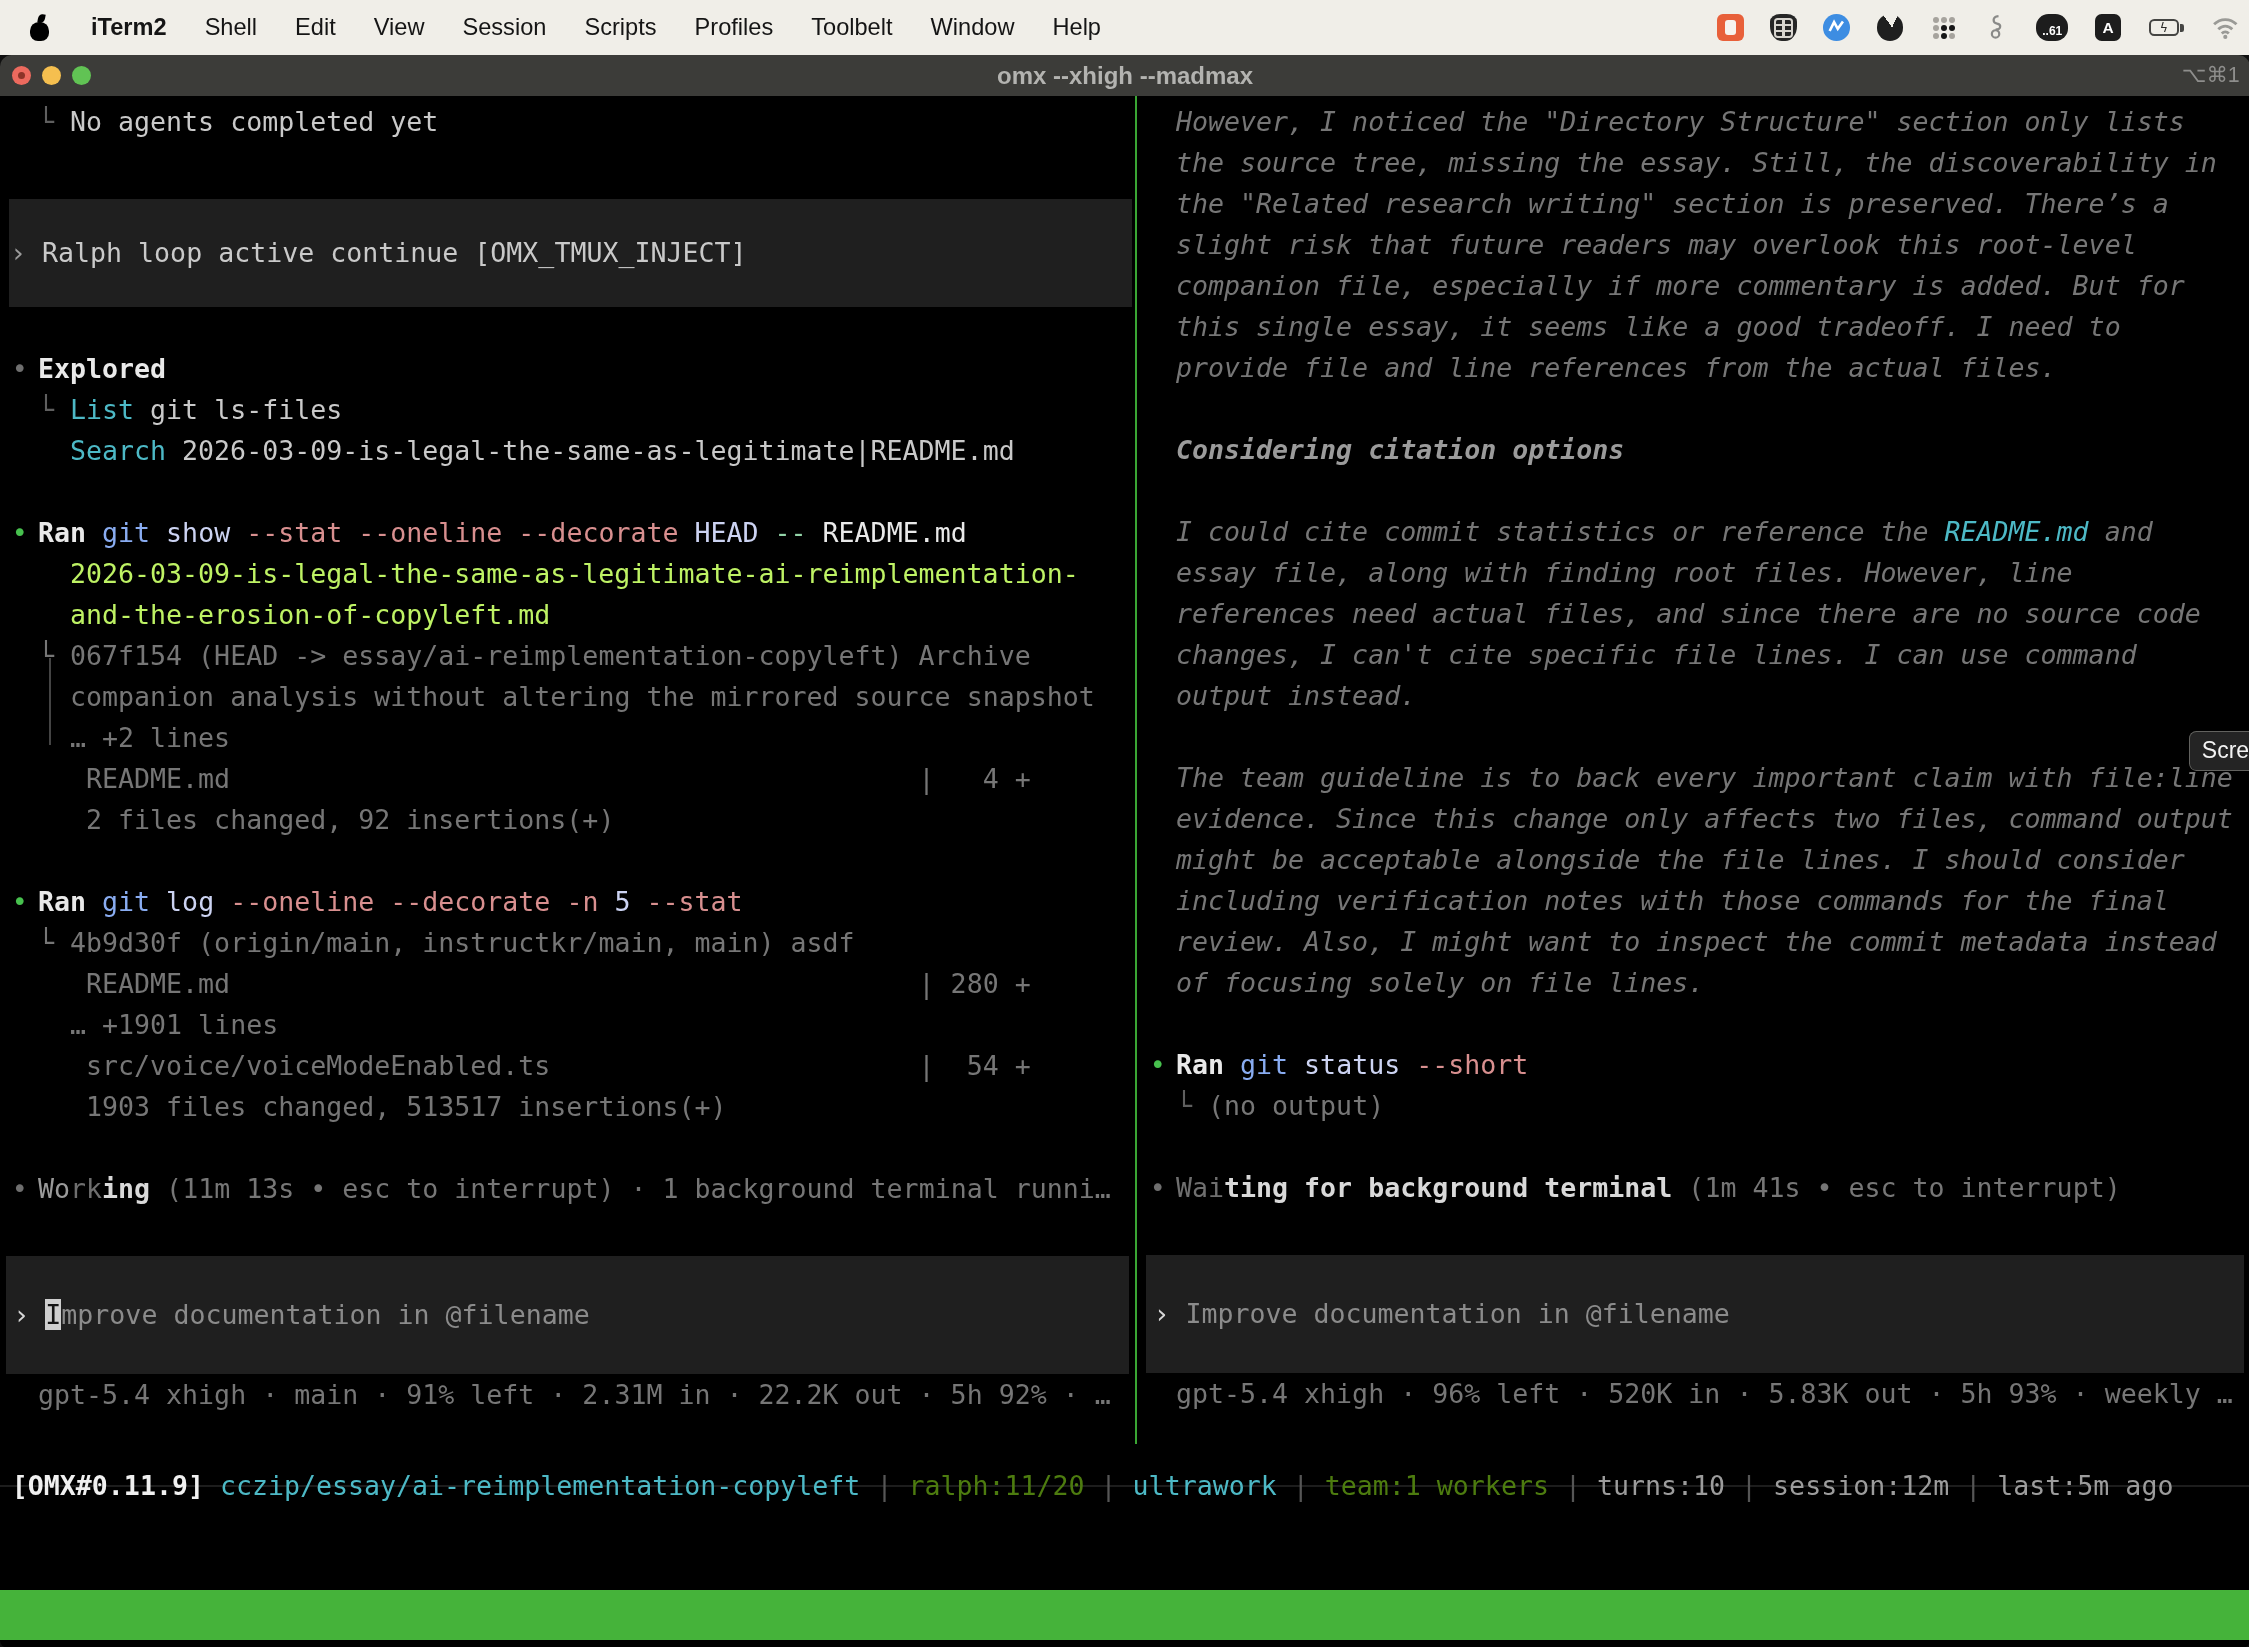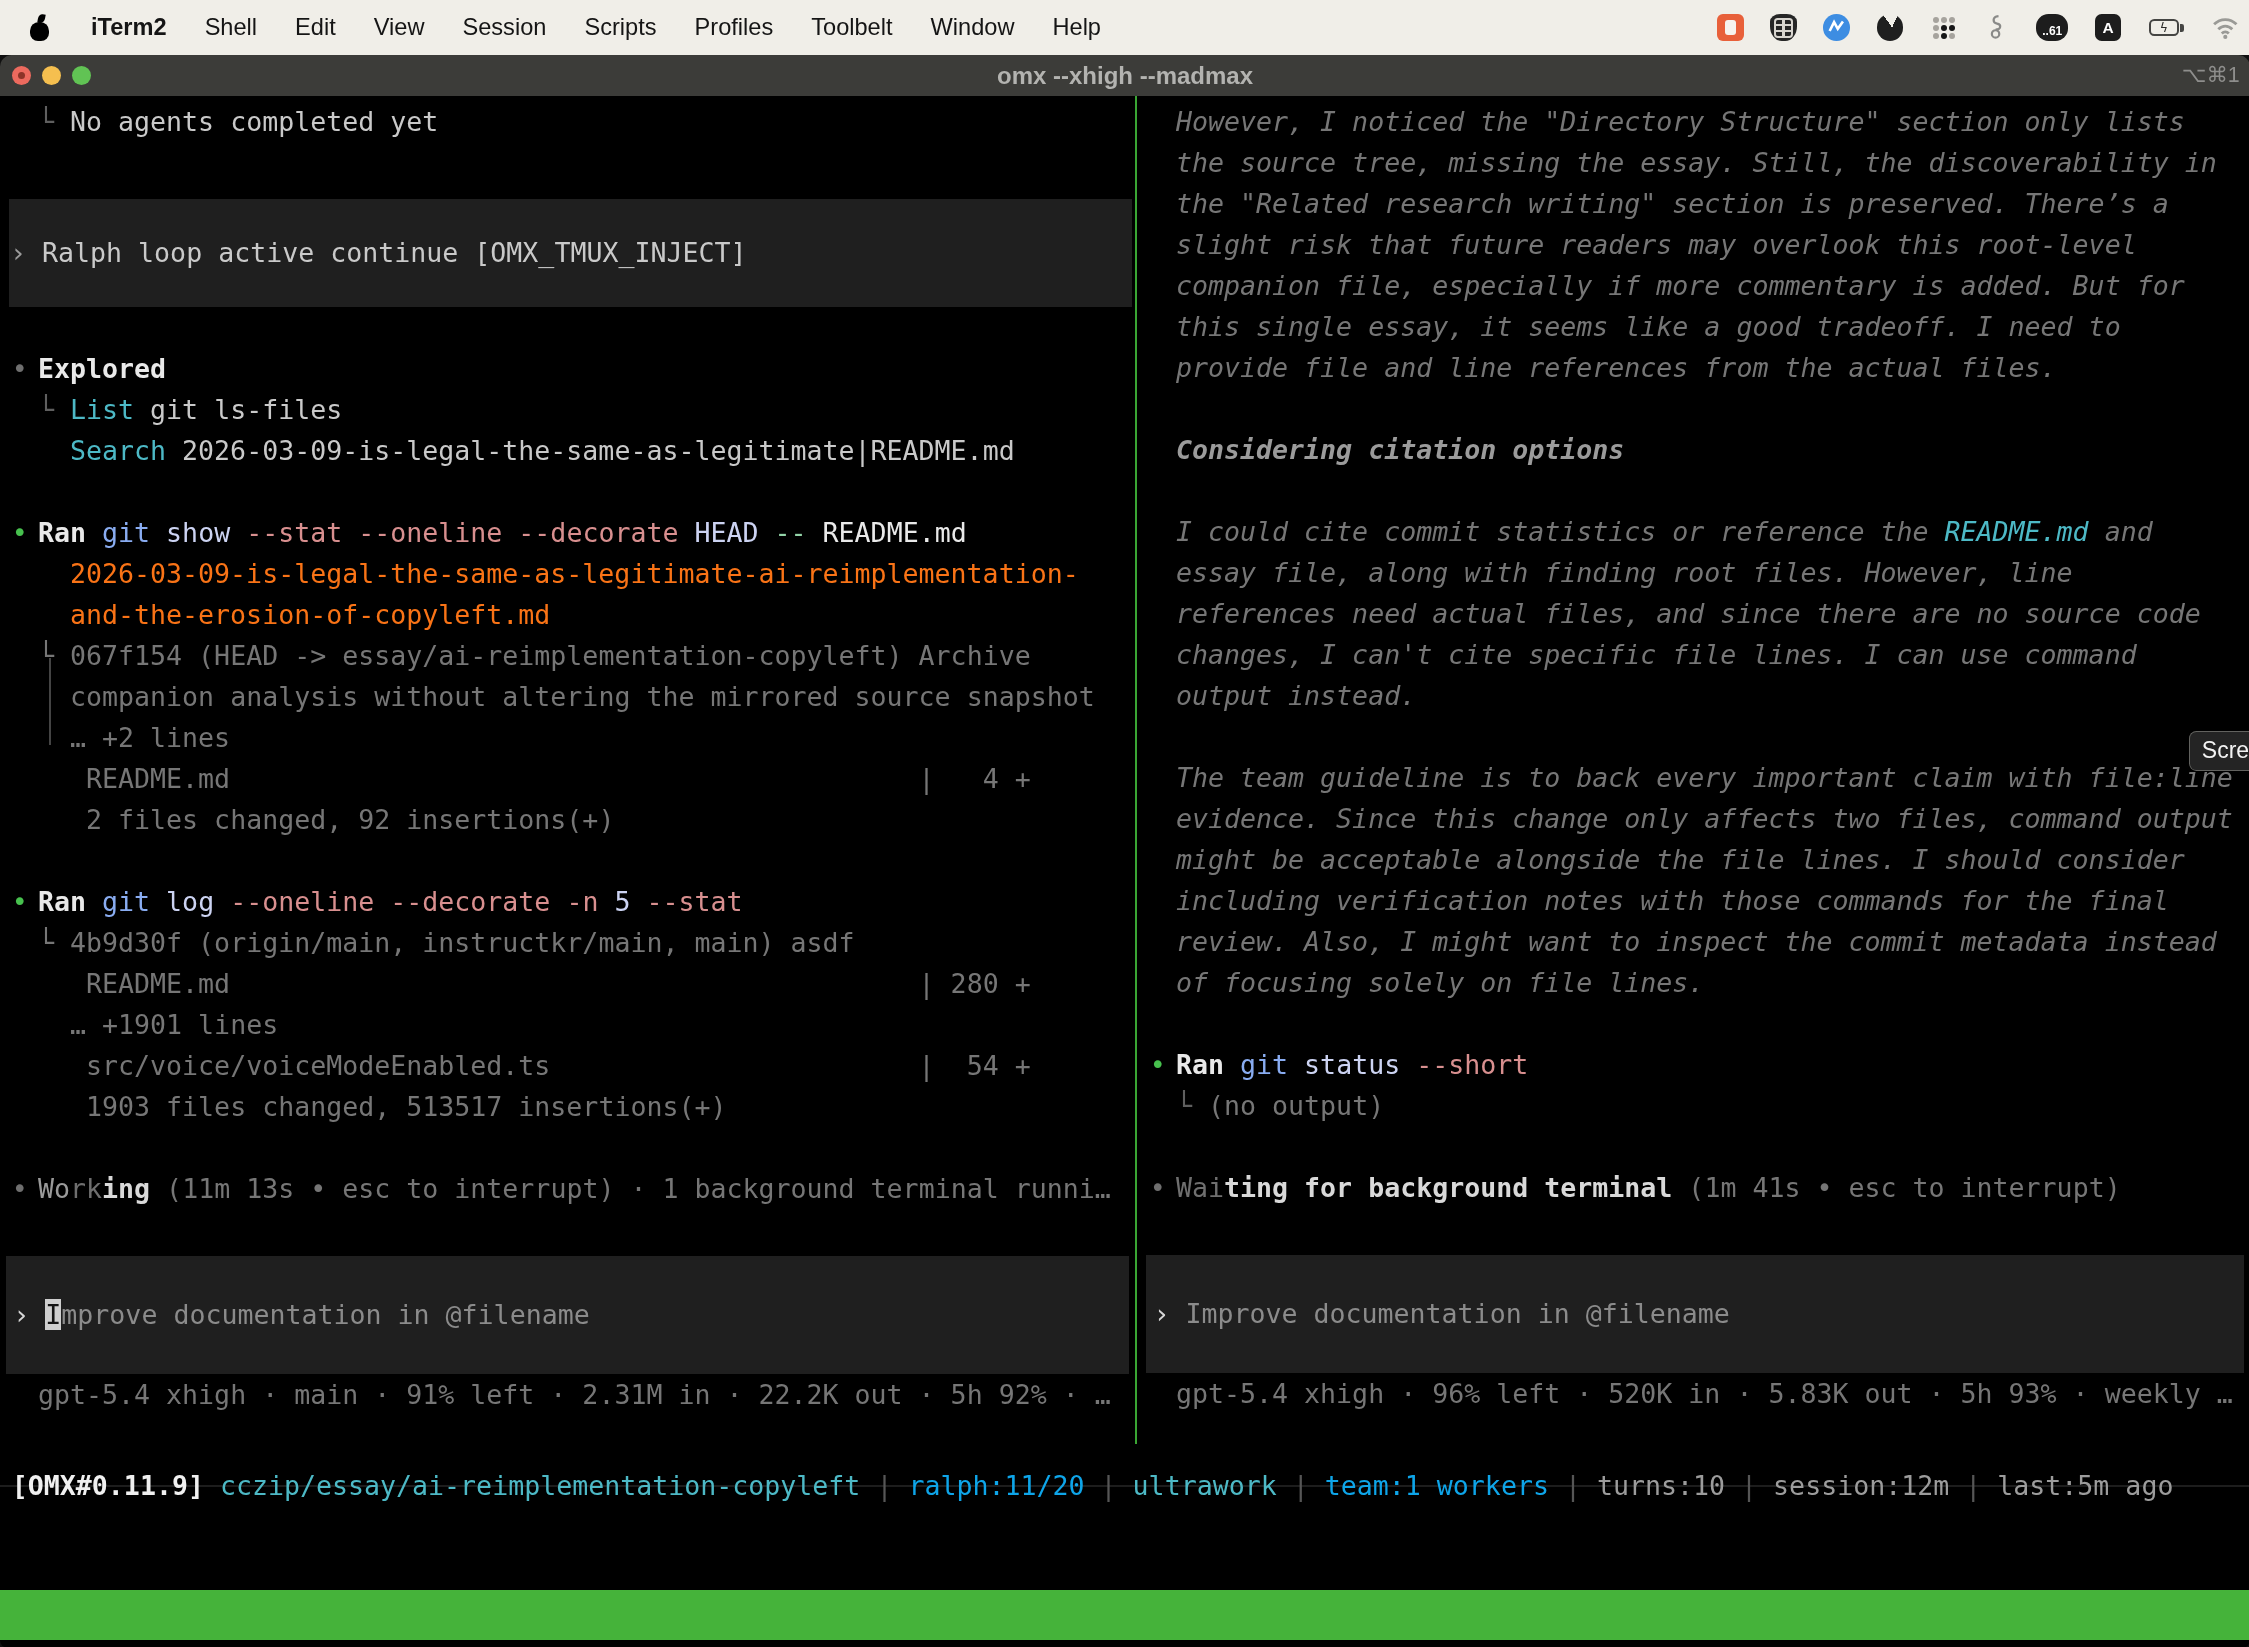--- a/index.html
+++ b/index.html
@@ -75,21 +75,21 @@
   .b-green { color:#47c14e; } .b-gray { color:#6f6f6f; }
   .tree { color:#5f5f5f; }
   .t-bright { color:#c9c9c9; }
   .t-white { color:#e9e9e9; }
   .t-bold { font-weight:bold; }
   .t-cyan { color:#4db9c6; }
   .t-blue { color:#89acf1; }
   .t-lav { color:#ccd3f2; }
   .t-pink { color:#d88f8f; }
   .t-grn { color:#93d4a8; }
-  .t-wrap { color:#f97316;text-align:right; }
+  .t-wrap { color:#bef264;text-align:right; }
   .t-dim { color:#767676; }
   .t-dim2 { color:#9a9a9a; }
   .t-dark { color:#6f6f6f; }
   .t-shimmer { color:#d9d9d9; font-weight:bold; }
 
   .guide { position:absolute; left:49px; top:557px; width:2.2px; height:87px; background:#444; }
 
   .banner { margin-left:9px; width:1123px; height:108px; background:#1f1f1f; padding:33px 0 0 1px; }
   .banner .line { height:41px; line-height:41px; white-space:pre; }
 
@@ -108,21 +108,21 @@
   .overlay { position:absolute; left:2189px; top:635px; width:63px; height:40px; background:#242424;
              border:1.5px solid #62625f; border-right:none; border-radius:7.4px 0 0 7.4px;
              font-family:"Liberation Sans", sans-serif; font-size:23px; color:#f2f2f2;
              line-height:37px; padding-left:11.8px; }
 
   
   .omxbar { position:absolute; left:0; top:1410px; width:2250px; height:41px; line-height:41px;
             white-space:pre; padding-left:11.8px; font-size:26.6px; }
   .omx-ver { color:#f0f0f0; font-weight:bold; }
   .omx-cyan { color:#4db9c6; }
-  .omx-green { color:#0ea5e9; }
+  .omx-green { color:#4d7c0f; }
   .omx-gray { color:#9c9c9c; }
   .omx-pipe { color:#565656; }
 
   .tmuxbar { position:absolute; left:0; top:1535px; width:2250px; height:50px; background:#45b33a;
              color:#0b0b0b; font-size:26.6px; line-height:50px; white-space:pre; }
   .tmux-left { position:absolute; left:5.9px; }
 </style>
 </head>
 <body>
 

